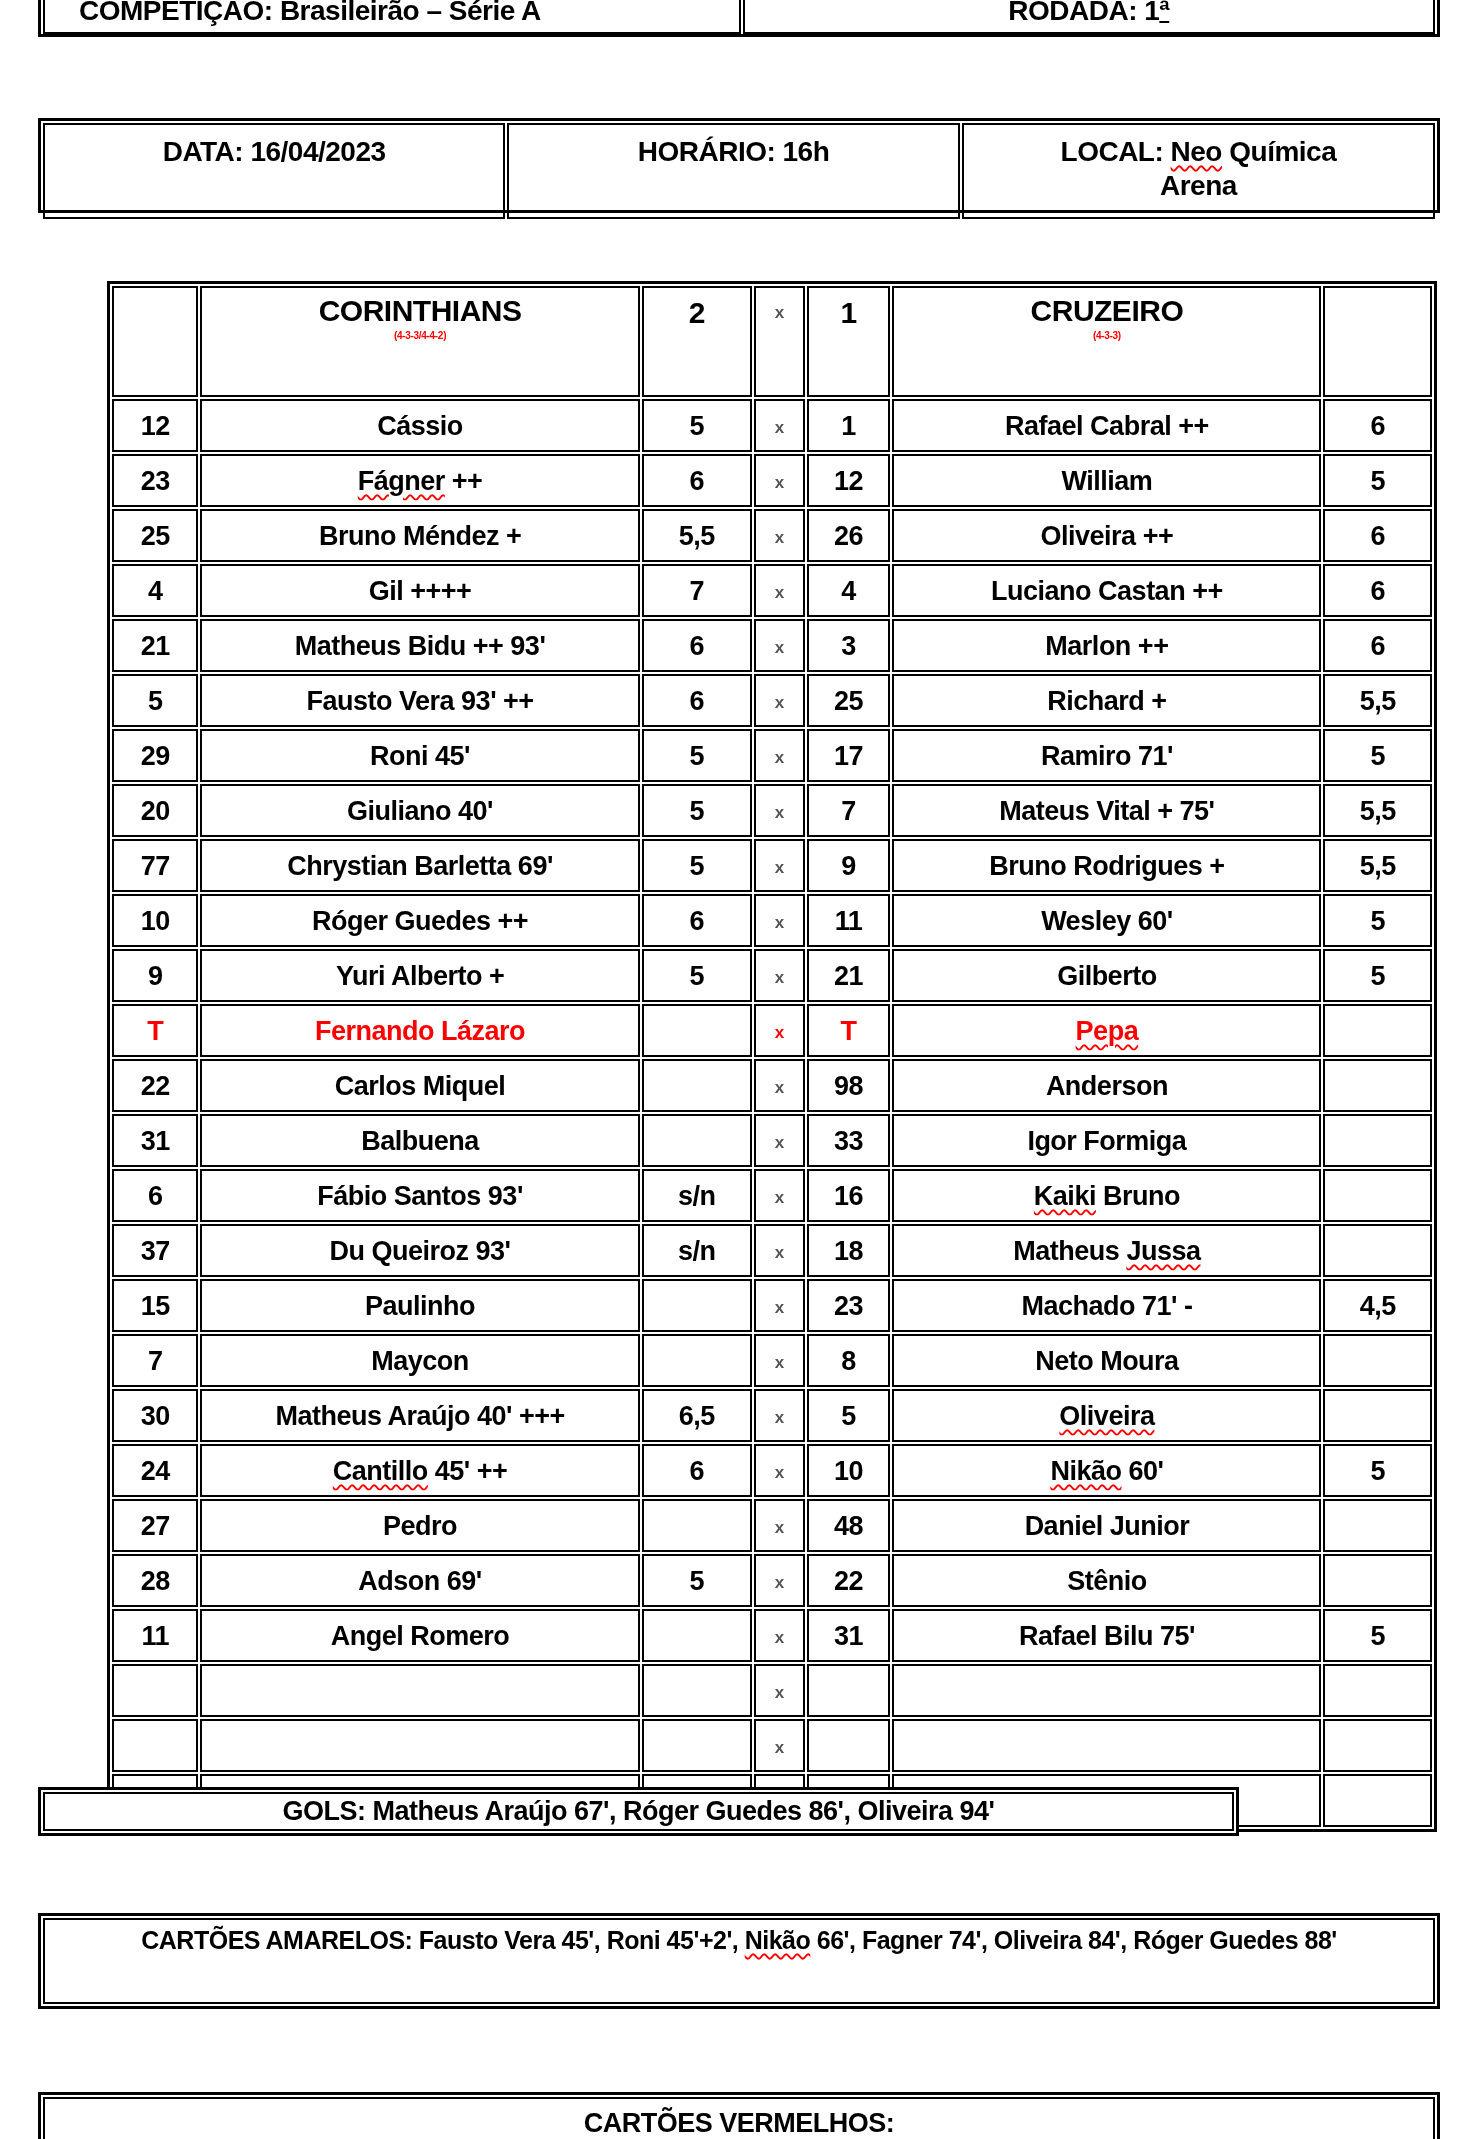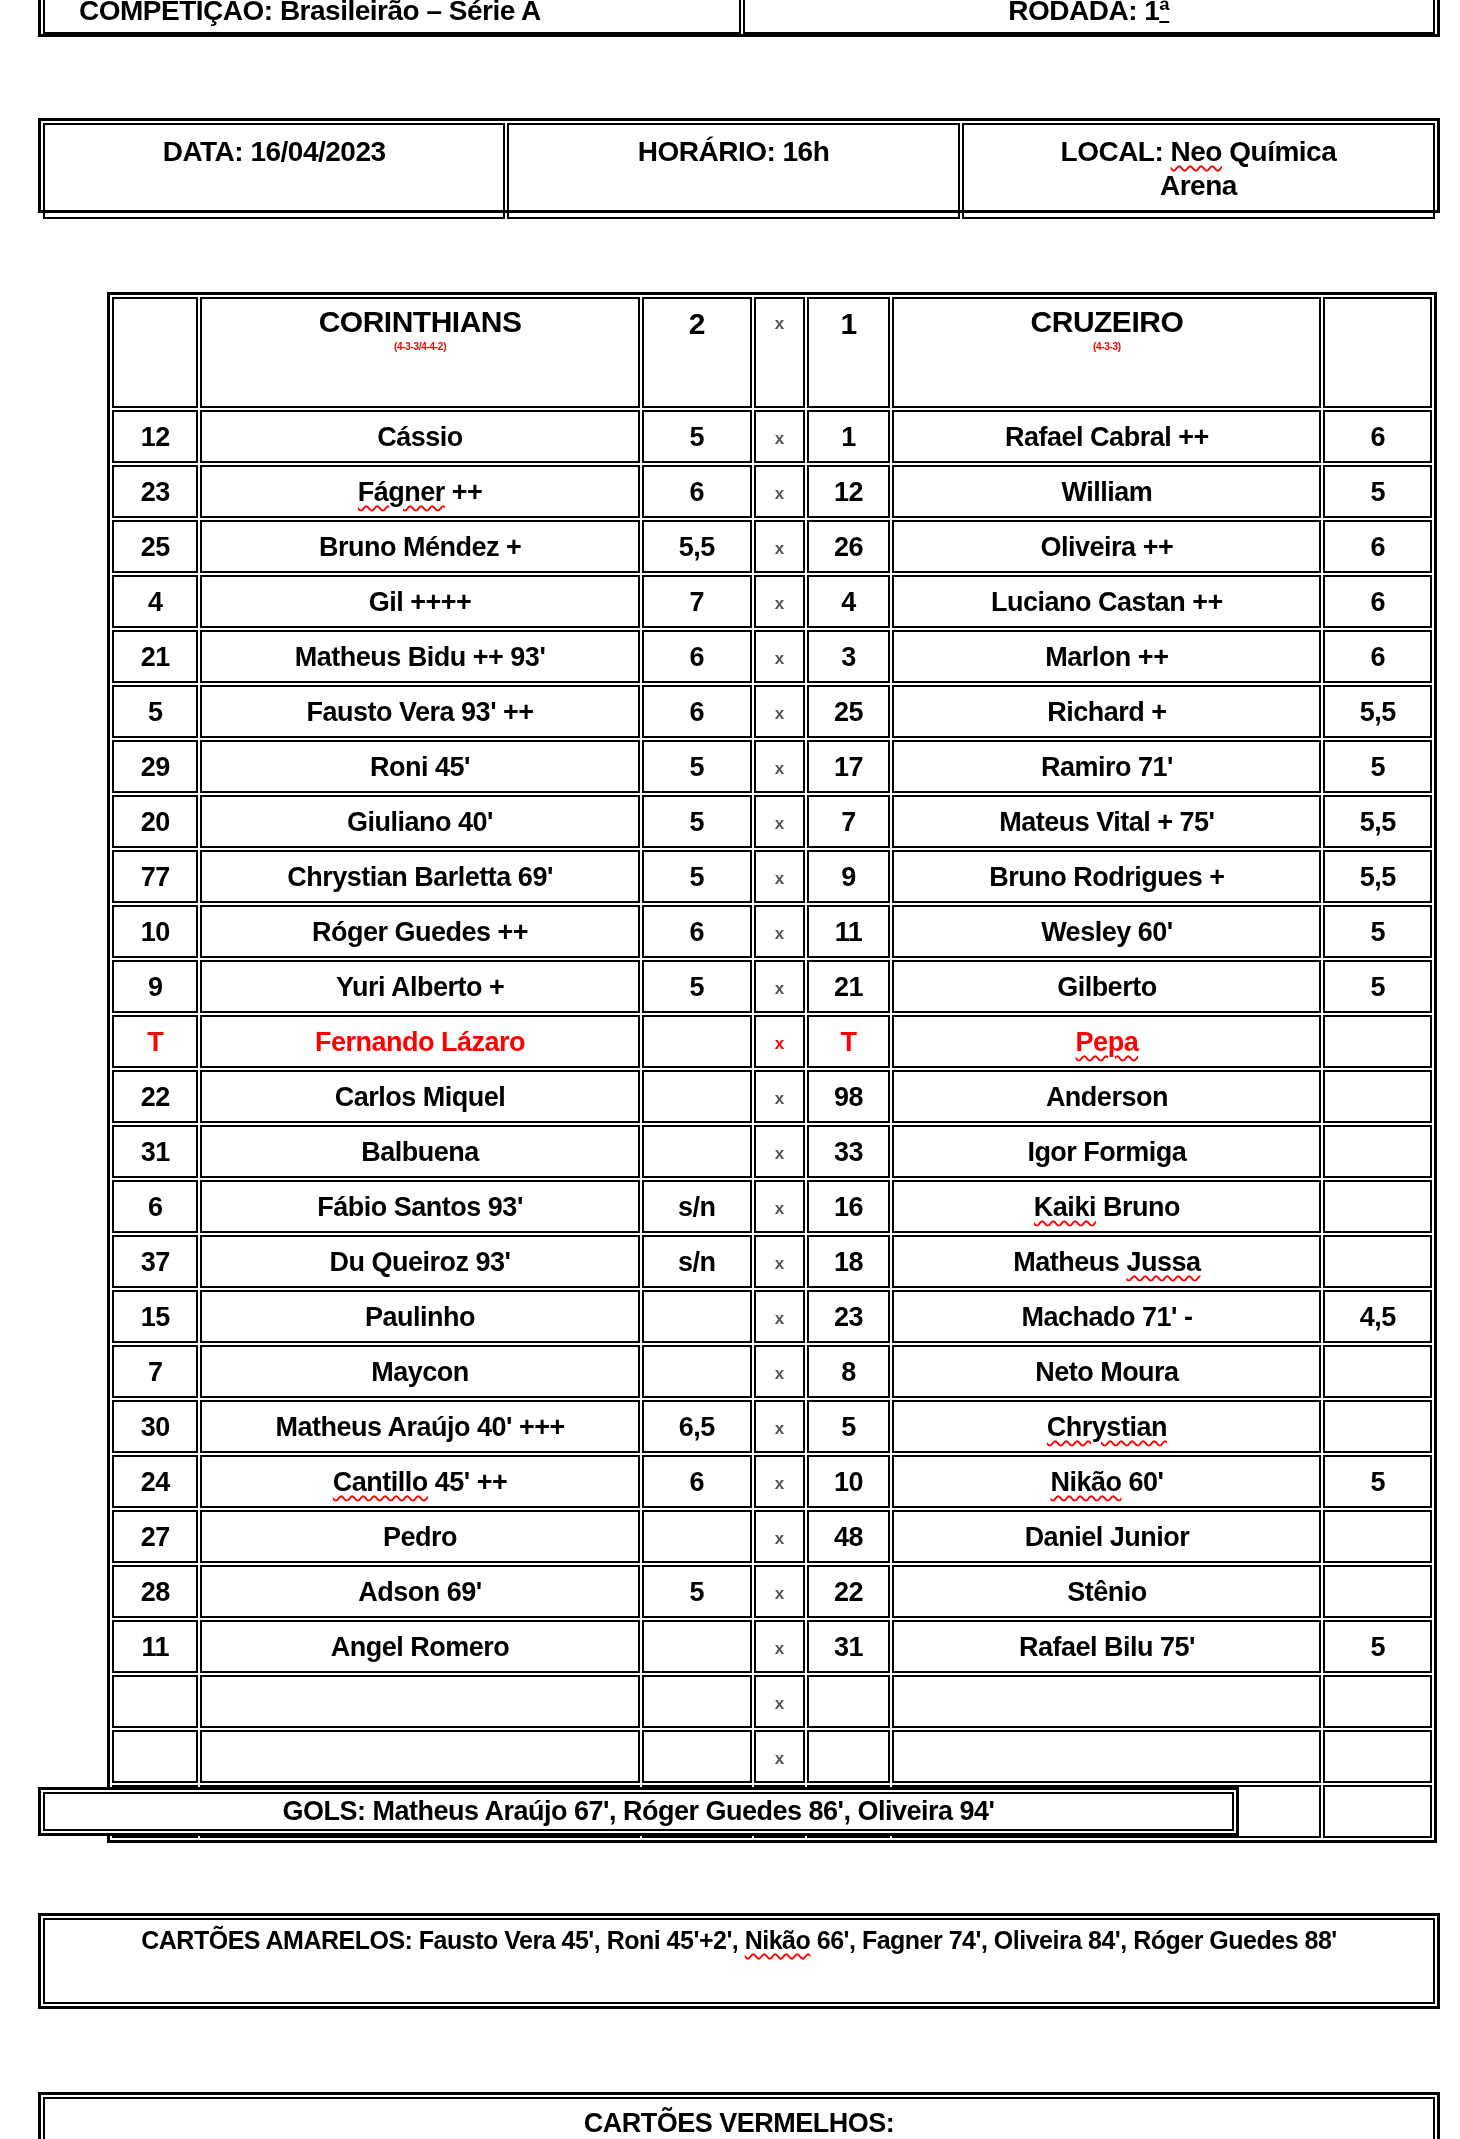--- a/index.html
+++ b/index.html
@@ -22,21 +22,21 @@
 
   
   .t2{left:38px;top:118px;width:1402px;height:95px;}
   .t2 td{height:81px;font-size:28px;vertical-align:top;padding-top:10px;line-height:34px;}
   .t2 .c-date{width:33.3%;}
   .t2 .c-time{width:32.6%;}
   .t2 .c-venue{width:34.1%;}
   .venue-wrap{max-width:330px;margin:0 auto;}
 
   
-  .lineup{left:107px;top:292px;width:1330px;}
+  .lineup{left:107px;top:281px;width:1330px;}
   .lineup td{height:42px;font-size:27px;line-height:40px;white-space:nowrap;vertical-align:middle;}
   .lineup thead td{height:90px;vertical-align:top;padding-top:6px;}
   .team-name{font-size:30px;line-height:34px;}
   .formation{font-size:10px;line-height:16px;color:#ff0000;letter-spacing:-0.3px;}
   .score{font-size:30px;line-height:34px;}
   .c-x{vertical-align:top;}
   td.c-x{padding-top:6px;line-height:18px;font-size:17px;color:#555;}
   thead td.c-x{padding-top:16px;}
   .small{font-size:20px;}
   tr.staff td{color:#ff0000;}
@@ -276,21 +276,21 @@
             <td class="c-num">8</td>
             <td class="c-name">Neto Moura</td>
             <td class="c-rate"></td>
           </tr>
           <tr>
             <td class="c-num">30</td>
             <td class="c-name small">Matheus Araújo 40' +++</td>
             <td class="c-rate">6,5</td>
             <td class="c-x">x</td>
             <td class="c-num">5</td>
-            <td class="c-name"><span class="wavy">Chrystian</span></td>
+            <td class="c-name"><span class="wavy">Oliveira</span></td>
             <td class="c-rate"></td>
           </tr>
           <tr>
             <td class="c-num">24</td>
             <td class="c-name"><span class="wavy">Cantillo</span> 45' ++</td>
             <td class="c-rate">6</td>
             <td class="c-x">x</td>
             <td class="c-num">10</td>
             <td class="c-name"><span class="wavy">Nikão</span> 60'</td>
             <td class="c-rate">5</td>

